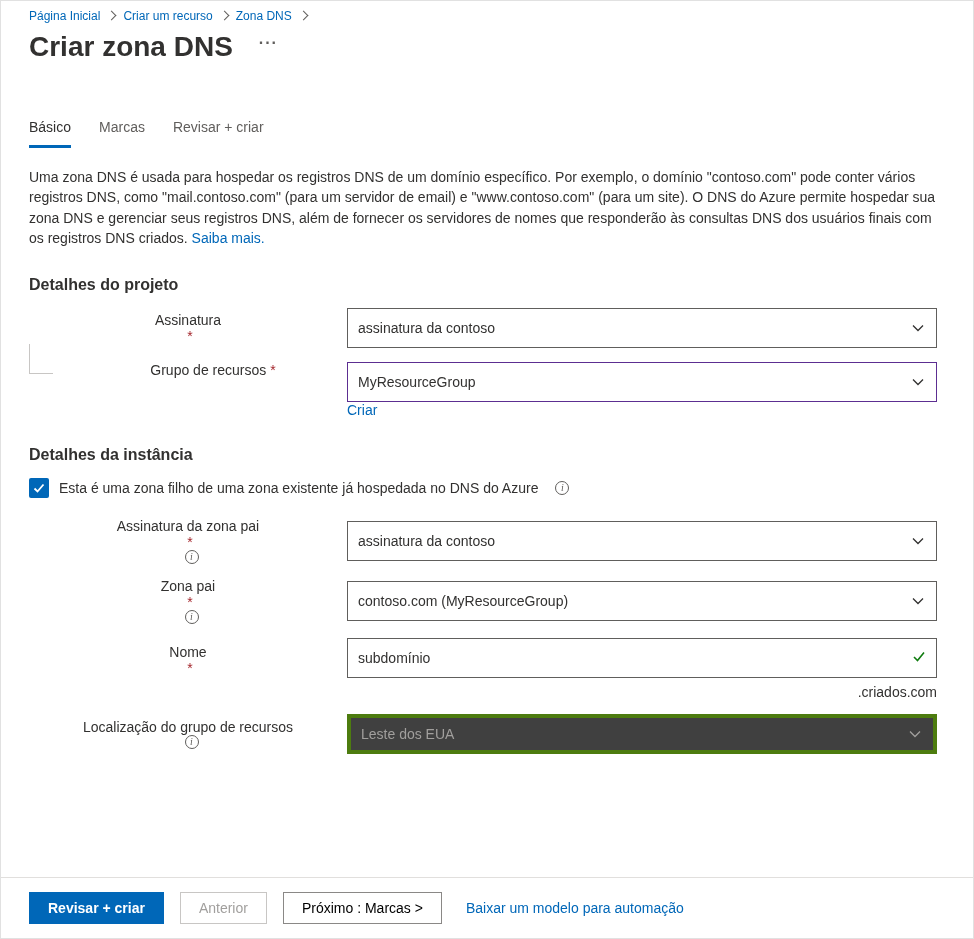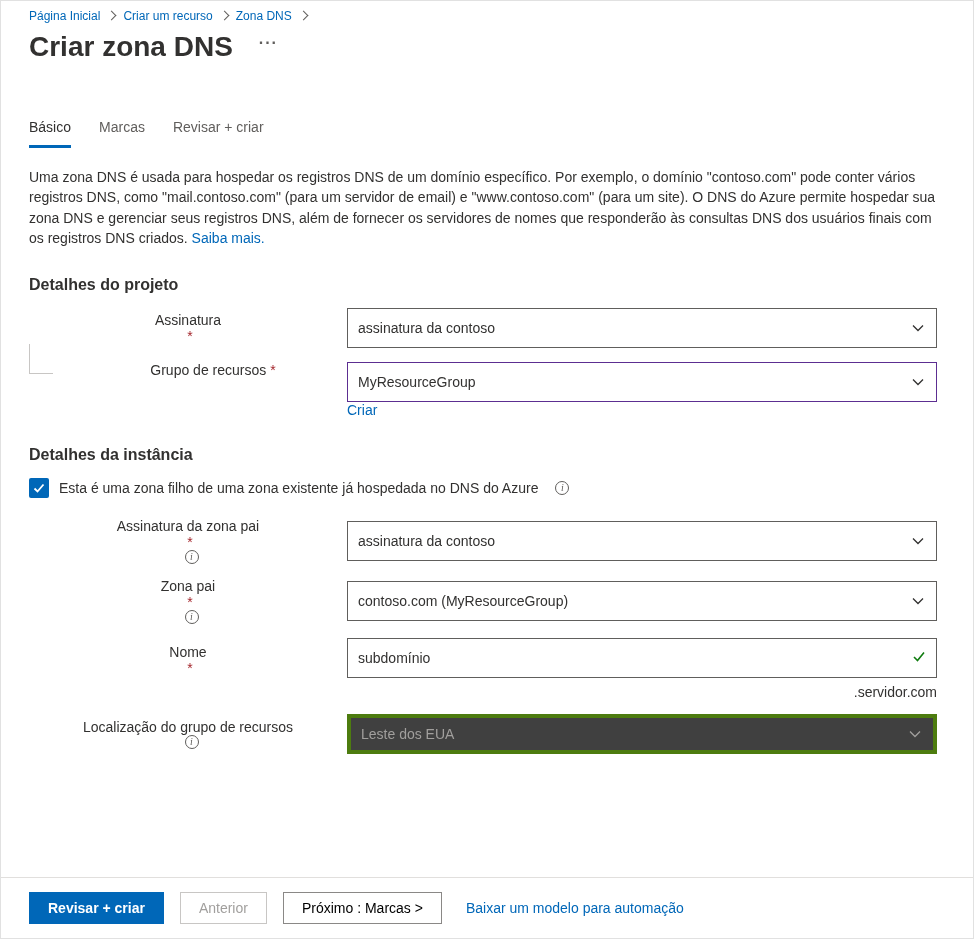--- a/index.html
+++ b/index.html
@@ -173,21 +173,21 @@
     </div>
     <div class="field-col">
       <div class="input-box">
         <span>subdomínio</span>
         <span class="check-icon">
           <svg width="14" height="14" viewBox="0 0 14 14">
               <path d="M2 7.5 L5.5 11 L12 3" stroke="#107c10" stroke-width="1.6" fill="none"></path>
             </svg>
         </span>
       </div>
-      <div class="suffix">.servidor.com</div>
+      <div class="suffix">.criados.com</div>
     </div>
   </div>
 
   <div class="form-row" style="margin-top:12px;">
     <div class="label-col">
       <span>Localização do grupo de recursos</span>
       <span class="info-icon">i</span>
     </div>
     <div class="field-col">
       <div class="select-box disabled">

